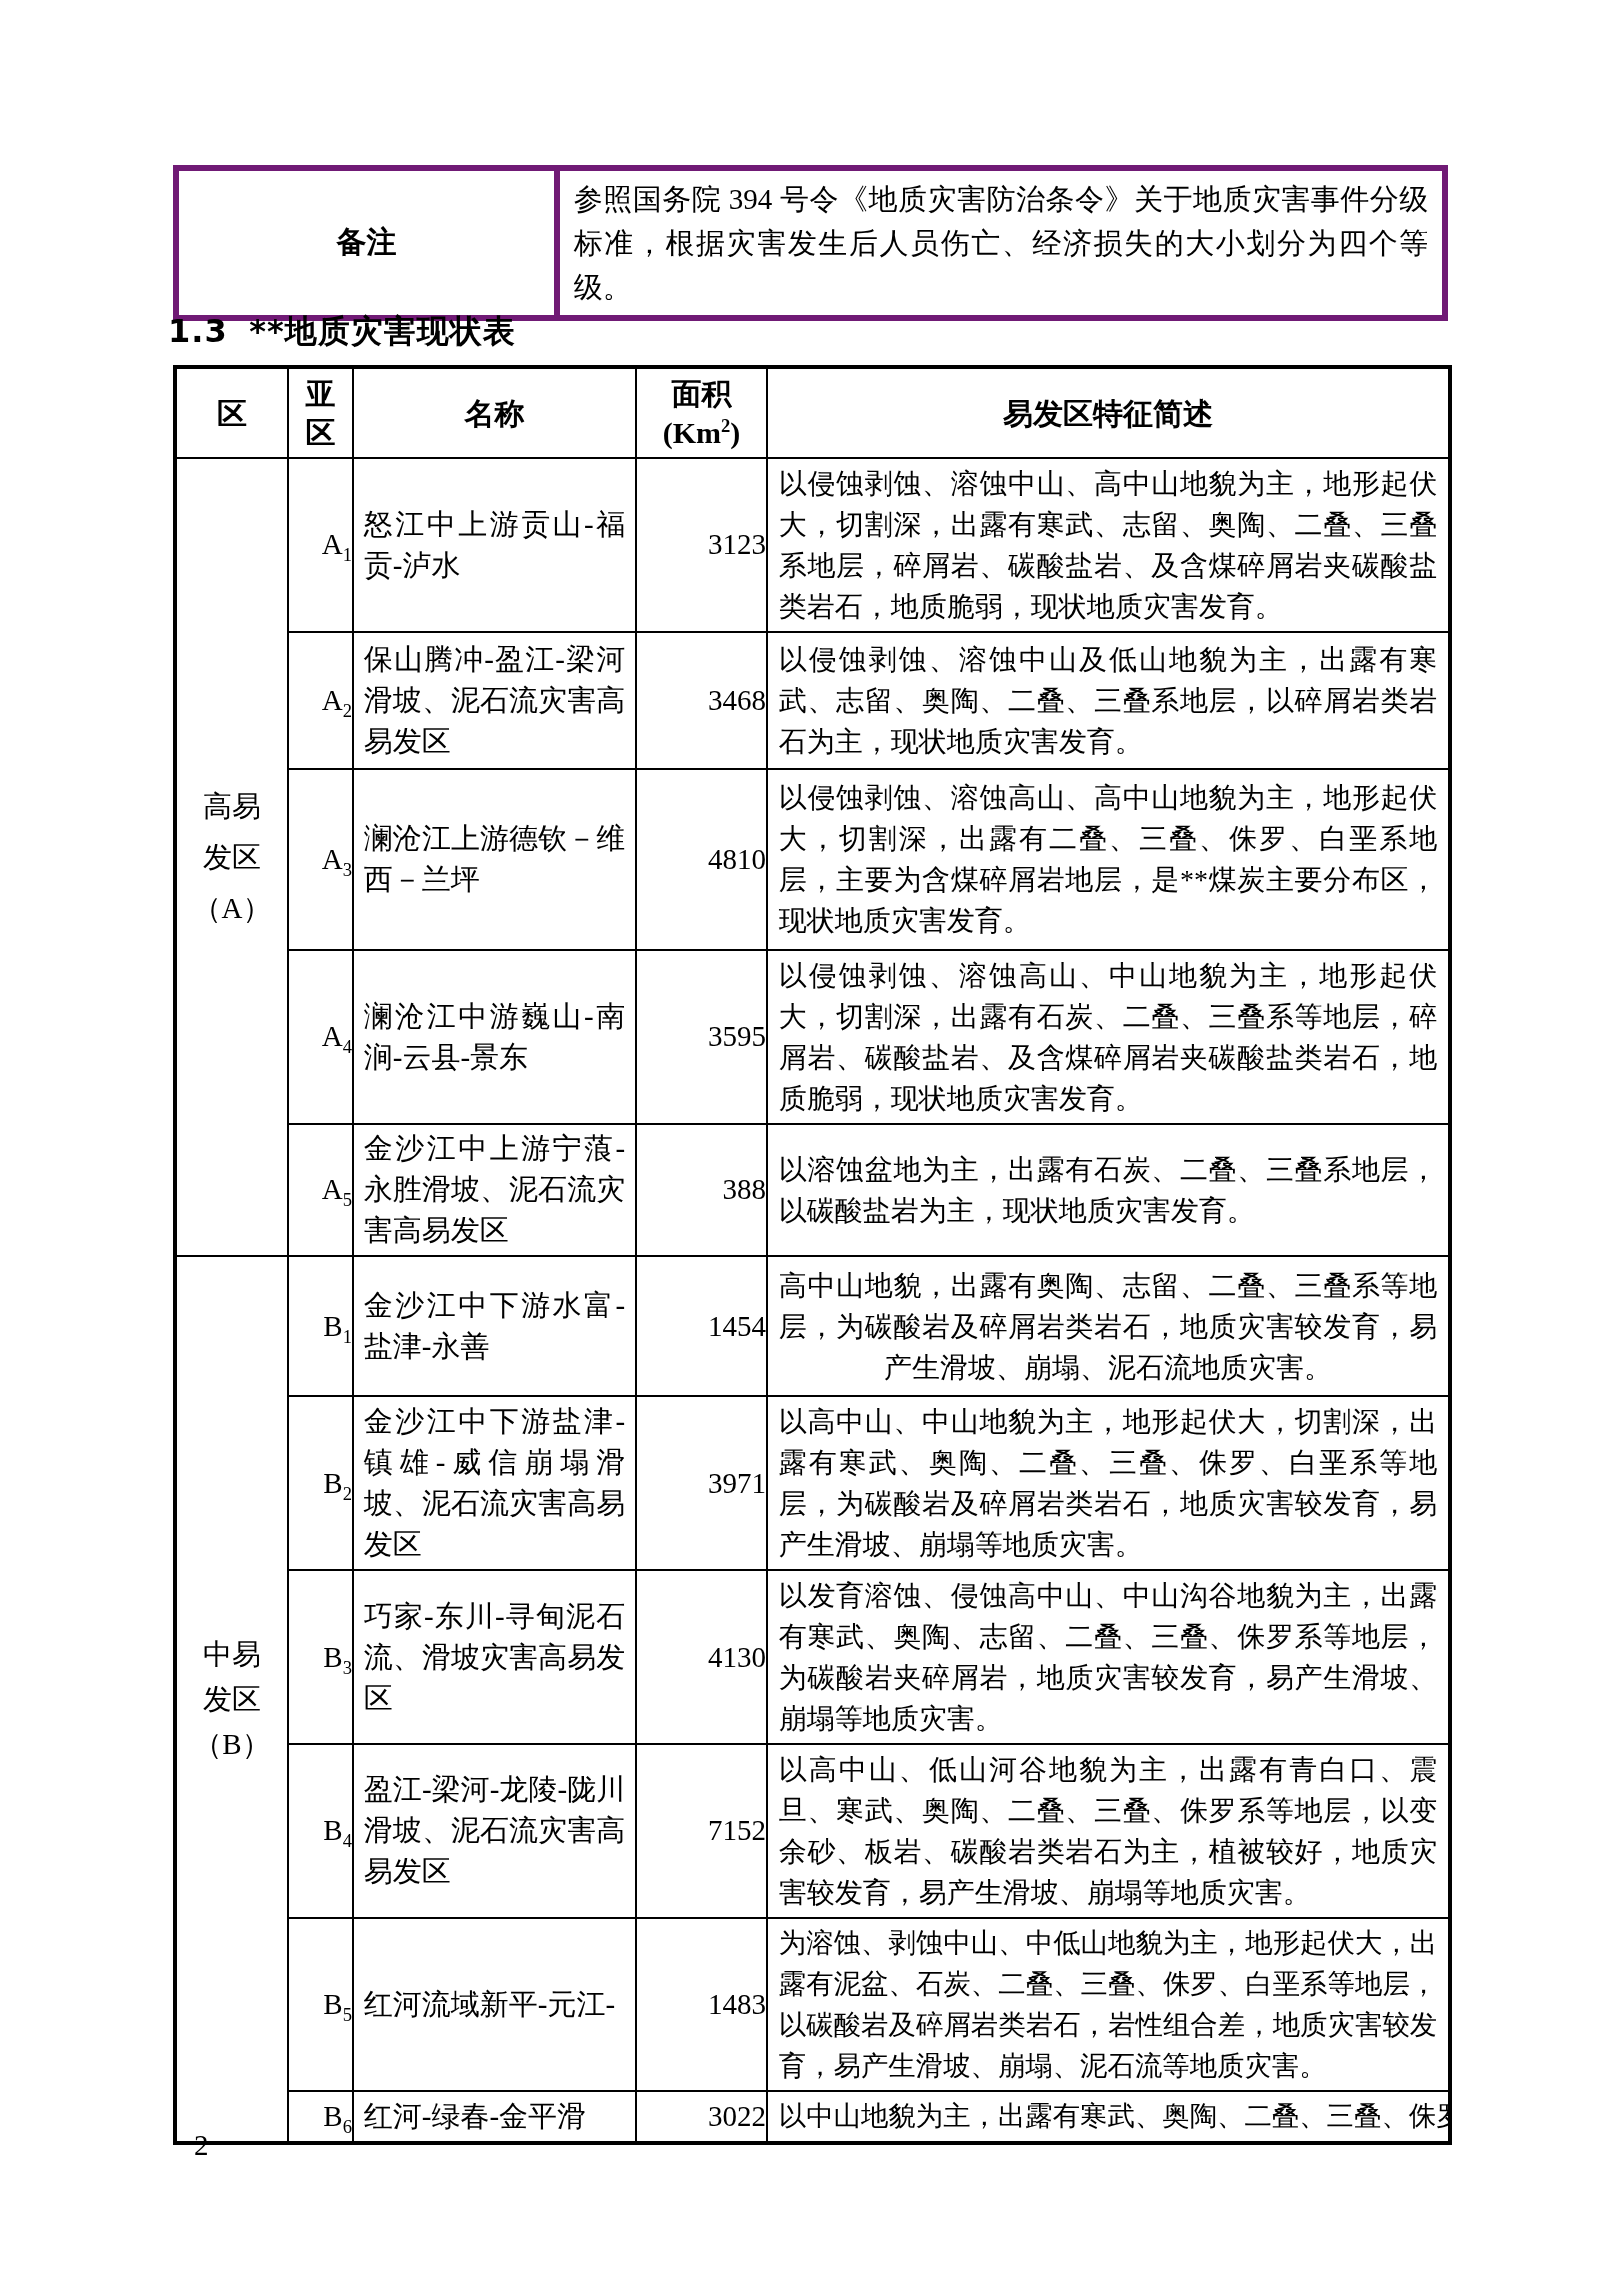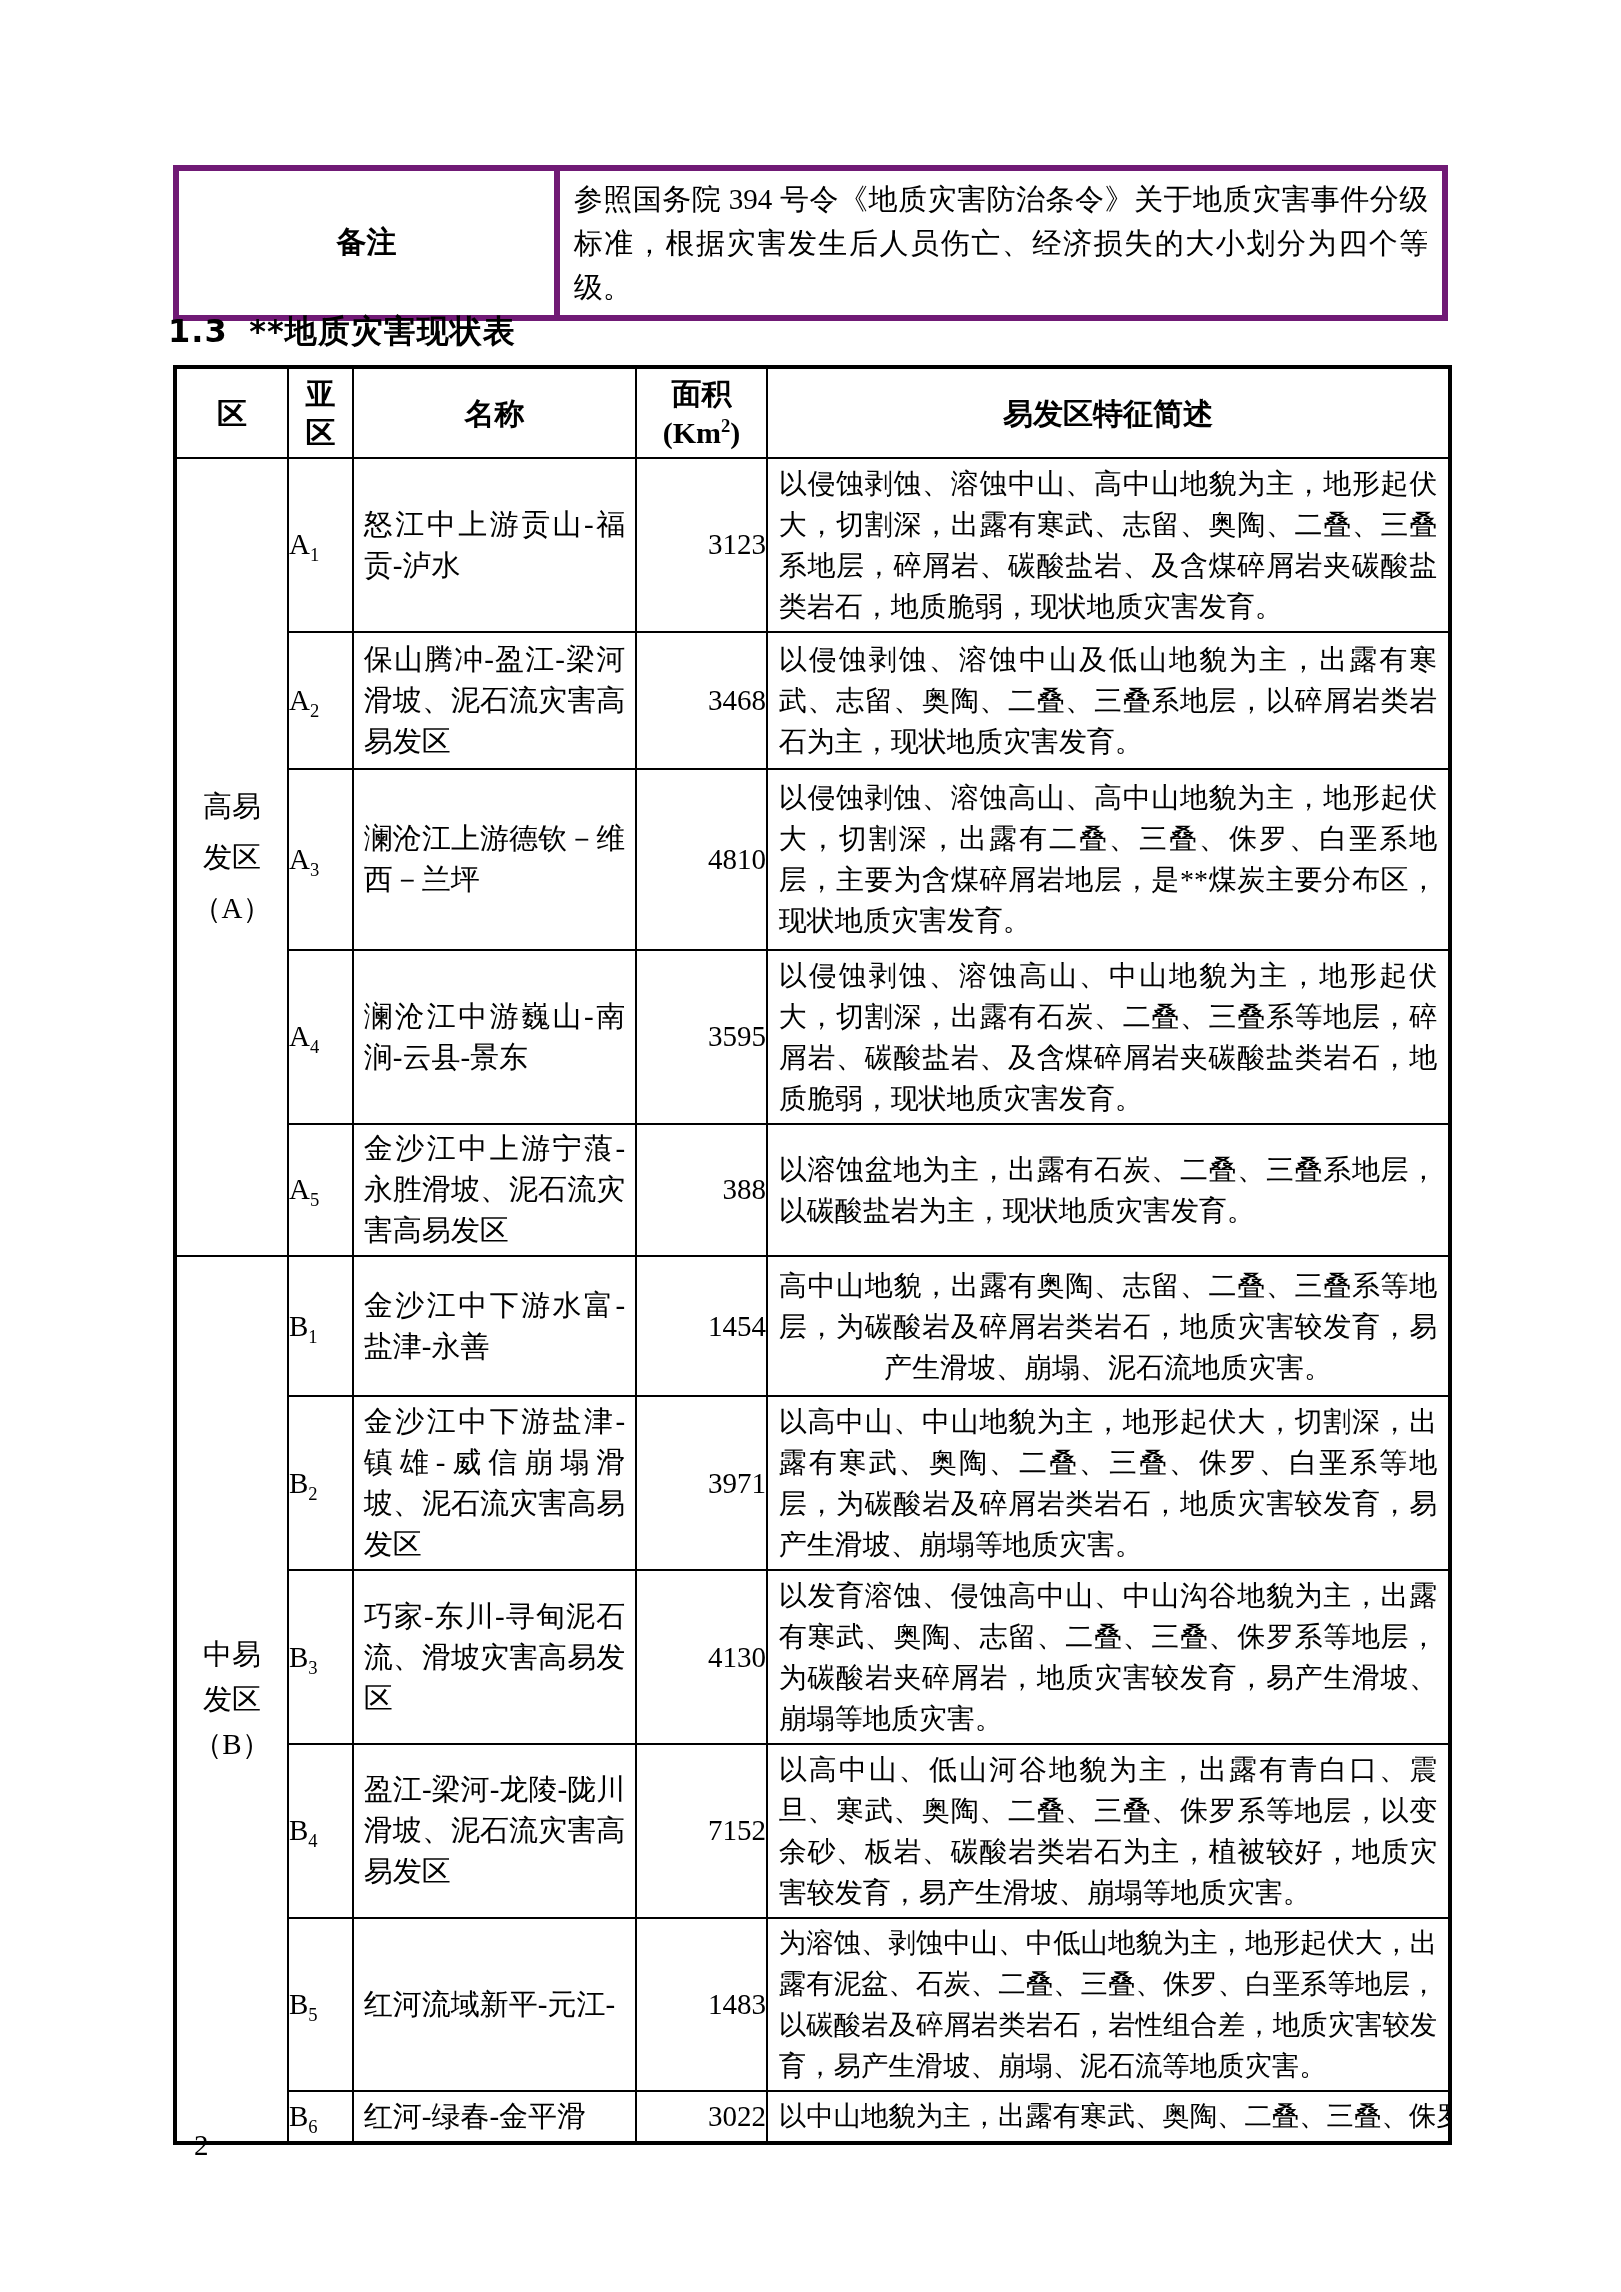--- a/index.html
+++ b/index.html
@@ -46,21 +46,21 @@
   .main-table th {
     font-weight:bold; font-size:30px; text-align:center; line-height:39px;
   }
   .region-cell { text-align:center; font-size:29px; }
   .region-label { line-height:51px; }
   .region-b { vertical-align:top; }
   .region-b .region-label {
     height:136px; display:flex; flex-direction:column; justify-content:center;
     line-height:45px;
   }
-  .sub-cell { text-align:left; font-size:29px;margin-left:15px; }
+  .sub-cell { text-align:right; font-size:29px;margin-left:15px; }
   .sub-cell sub { font-size:18.6px; line-height:0; }
   .name-cell {
     font-size:29px; line-height:41px; padding:3.9px 9.8px;
     text-align:justify; text-align-last:left;
   }
   .area-cell { text-align:right; font-size:29px; }
   .desc-cell {
     font-size:28px; line-height:41px; padding:3.9px 10.8px;
     text-align:justify; text-align-last:left;
   }

